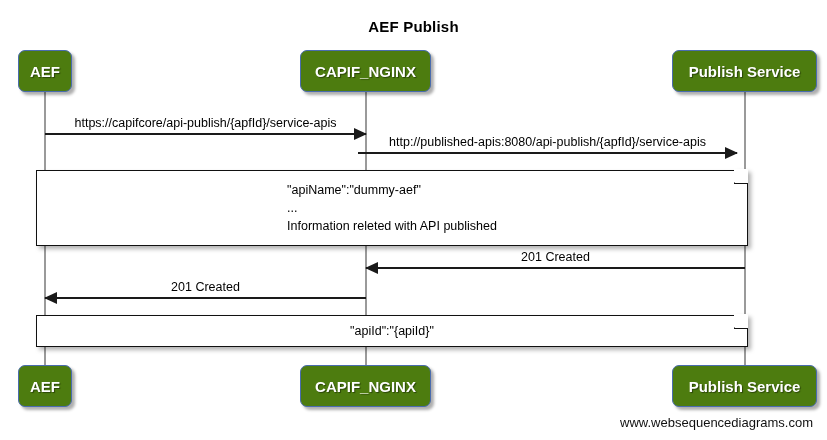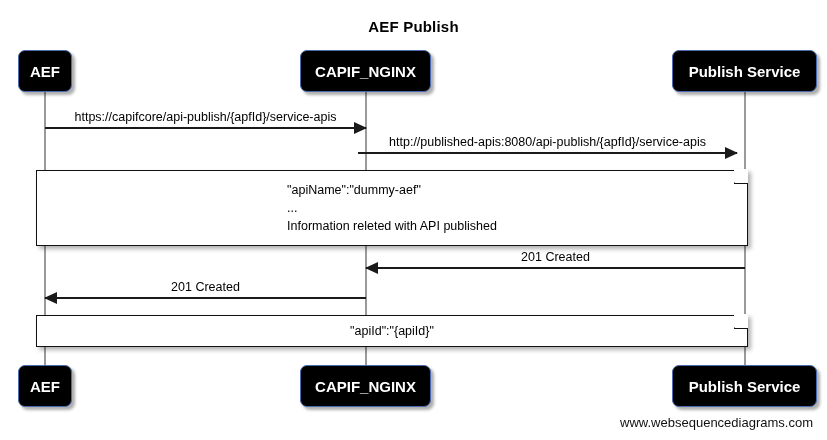--- a/index.html
+++ b/index.html
@@ -30,21 +30,21 @@
     font-weight: bold;
     color: #000000;
     letter-spacing: 0.2px;
   }
 
   
   .actor {
     position: absolute;
     height: 42px;
     box-sizing: border-box;
-    background: #000000;
+    background: #4d7c0f;
     border: 1px solid #4a6cae;
     border-radius: 7px;
     color: #ffffff;
     font-size: 15px;
     font-weight: bold;
     display: flex;
     align-items: center;
     justify-content: center;
     box-shadow: 3px 3px 3px rgba(0,0,0,0.32);
     text-shadow: 1px 1px 1px rgba(0,0,0,0.45);
@@ -167,21 +167,21 @@
   <div class="actor" style="left:18px; top:50px; width:54px;">
     <span>AEF</span>
   </div>
   <div class="actor" style="left:300px; top:50px; width:131px;">
     <span>CAPIF_NGINX</span>
   </div>
   <div class="actor" style="left:672px; top:50px; width:145px;">
     <span>Publish Service</span>
   </div>
 
-  <div class="msg right" style="left:45px; top:127px; width:321px;">
+  <div class="msg right" style="left:45px; top:133px; width:321px;">
     <span class="label">https://capifcore/api-publish/{apfId}/service-apis</span>
     <span class="head"></span>
   </div>
 
   <div class="msg right" style="left:358px; top:152px; width:379px;">
     <span class="label">http://published-apis:8080/api-publish/{apfId}/service-apis</span>
     <span class="head"></span>
   </div>
 
   <div class="note" style="left:36px; top:170px; width:712px; height:76px;">

